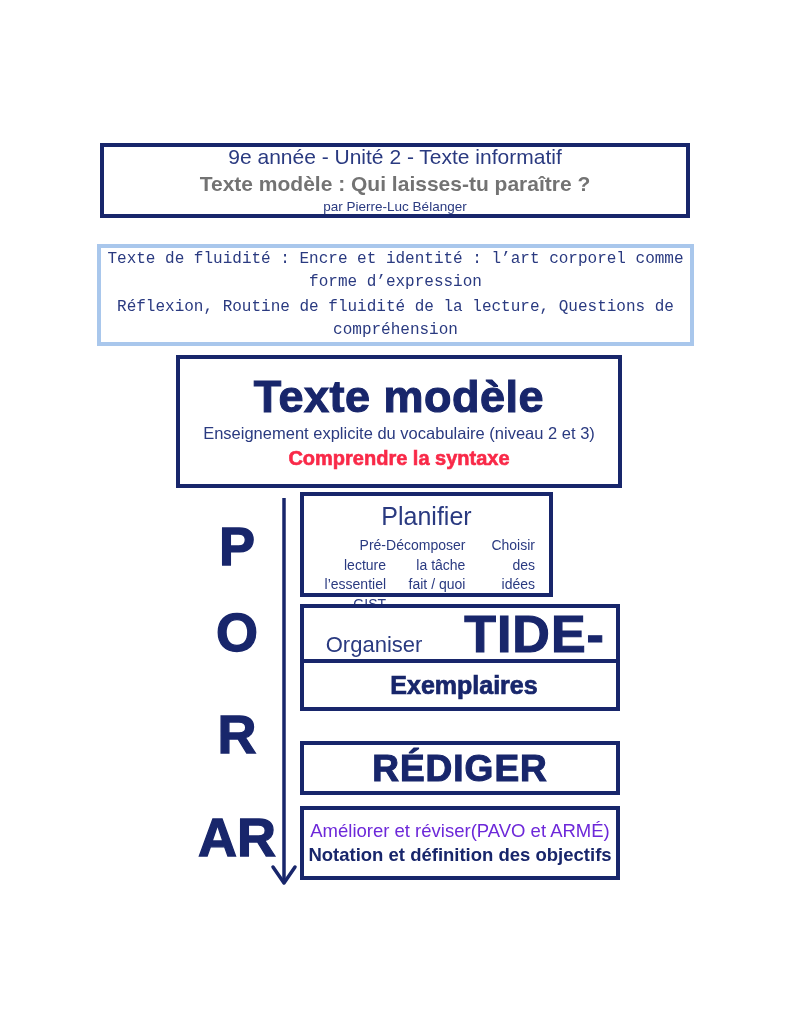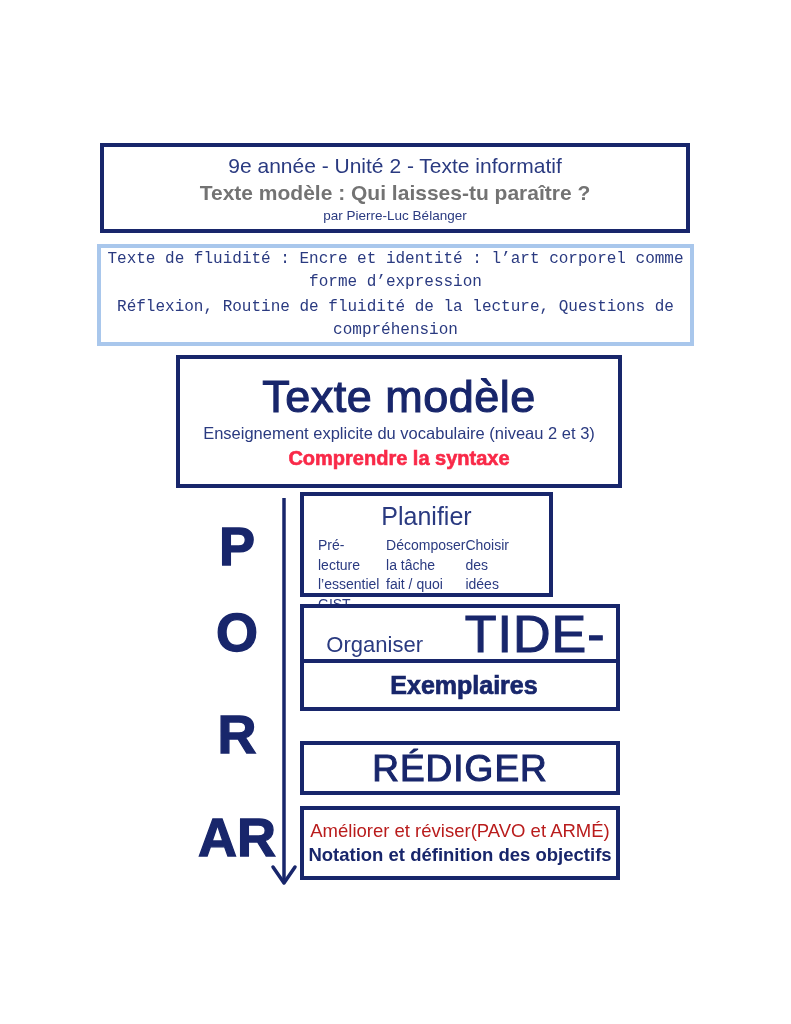--- a/index.html
+++ b/index.html
@@ -22,27 +22,27 @@
     display: flex;
     flex-direction: column;
     align-items: center;
     justify-content: center;
     text-align: center;
   }
   .navy-border  { border: 4px solid #18266b; }
   .blue-border  { border: 4px solid #a9c7ec; }
 
   .xbold {
-    font-weight: 400;
+    font-weight: 700;
     -webkit-text-stroke: 1.1px currentColor;
     letter-spacing: 0.5px;
   }
 
   
-  #header-box { left: 100px; top: 143px; width: 590px; height: 90px; gap: 3px; }
+  #header-box { left: 100px; top: 143px; width: 590px; height: 75px; gap: 3px; justify-content: flex-end; }
   .header-grade  { font-size: 21px; font-weight: 500; color: #2a3a80; }
   .header-title  { font-size: 21px; font-weight: 700; color: #737373; }
   .header-author { font-size: 13.5px; font-weight: 400; color: #2a3a80; }
 
   
   #activation-box { left: 97px; top: 244px; width: 597px; height: 102px; gap: 2px; }
   .activation-title { font-size: 21px; font-weight: 500; color: #2a3a80; margin-bottom: 3px; }
   .activation-line  { font-size: 16px; font-weight: 400; color: #2a3a80; line-height: 1.45; font-family: Liberation Mono, monospace; }
 
   
@@ -71,29 +71,29 @@
 
   
   #planifier-box   { left: 300px; top: 492px; width: 253px; height: 105px; justify-content: flex-start; padding-top: 6px; }
   #organiser-box   { left: 300px; top: 604px; width: 320px; height: 74px; flex-direction: row; gap: 9px; align-items: baseline; }
   #exemplaires-box { left: 300px; top: 659px; width: 320px; height: 52px; padding-left: 8px; }
   #rediger-box     { left: 300px; top: 741px; width: 320px; height: 54px; }
   #ameliorer-box   { left: 300px; top: 806px; width: 320px; height: 74px; gap: 2px; }
 
   .plan-title { font-size: 25px; font-weight: 500; color: #2a3a80; margin-bottom: 5px; }
   .plan-cols  { display: flex; width: 100%; justify-content: space-between; padding: 0 14px; box-sizing: border-box; }
-  .plan-col   { font-size: 14px; line-height: 1.4; color: #2a3a80; text-align: left; }
+  .plan-col   { font-size: 14px; line-height: 1.4; color: #2a3a80; text-align: right; }
 
   .organiser-prefix  { font-size: 22px; font-weight: 400; color: #2a3a80; }
   .organiser-acronym { font-size: 52px; line-height: 1; color: #18266b; letter-spacing: 1px; }
 
   .exemplaires-title { font-size: 25px; font-weight: 700; color: #18266b; -webkit-text-stroke: 0.7px currentColor; }
   .rediger-title     { font-size: 37px; line-height: 1; color: #18266b; letter-spacing: 1px; }
 
-  .ameliorer-line1 { font-size: 18.5px; font-weight: 400; color: #b91c1c; }
+  .ameliorer-line1 { font-size: 18.5px; font-weight: 400; color: #6d28d9; }
   .ameliorer-line2 { font-size: 18.5px; font-weight: 700; color: #18266b; }
 </style>
 </head>
 <body>
 
 <div id="header-box" class="box navy-border">
   <div class="header-grade">9e année - Unité 2 - Texte informatif</div>
   <div class="header-title">Texte modèle : Qui laisses-tu paraître ?</div>
   <div class="header-author">par Pierre-Luc Bélanger</div>
 </div>

